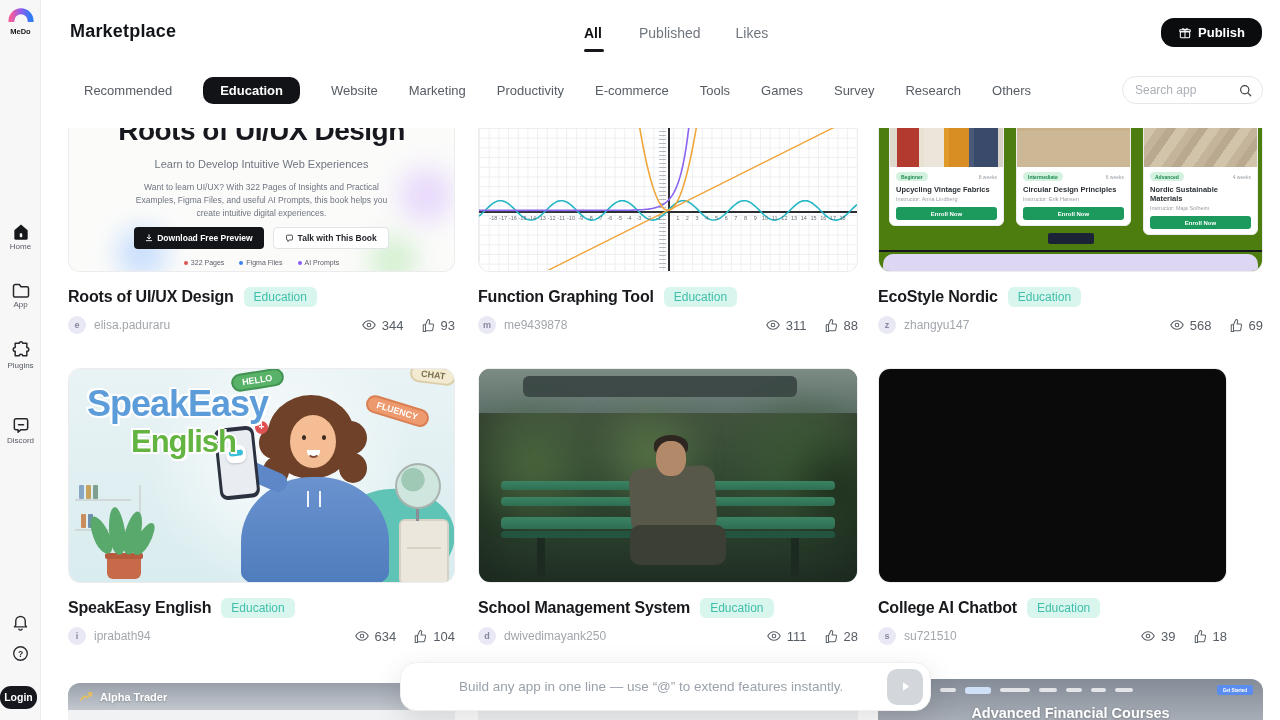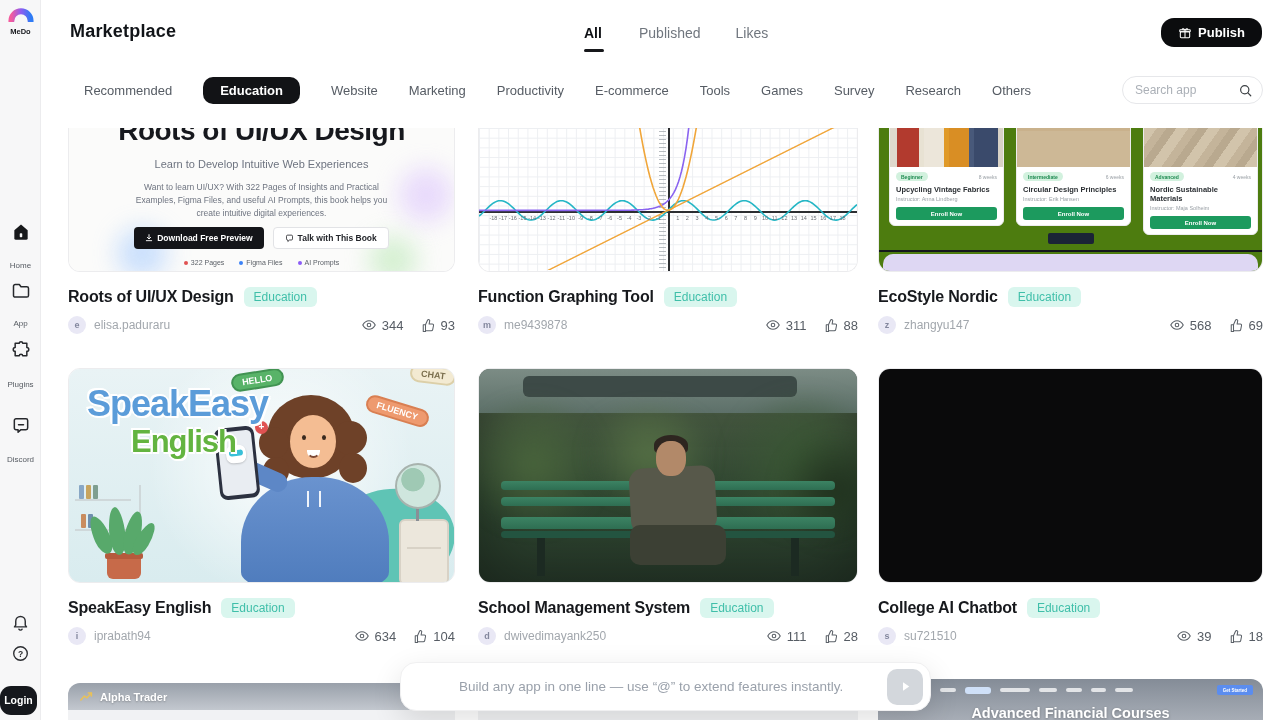--- a/index.html
+++ b/index.html
@@ -8,22 +8,22 @@
     font-family:"Liberation Sans","DejaVu Sans",sans-serif; }
   .app { position:relative; width:1280px; height:720px; background:#fff; }
 
   
   .sidebar { position:absolute; left:0; top:0; width:41px; height:720px;
     background:#f7f7f8; border-right:1px solid #ececee; z-index:40; }
   .logo { position:absolute; top:7px; left:0; width:41px; text-align:center; }
   .logo-txt { display:block; font-size:7.5px; color:#16181d; font-weight:600; margin-top:1px; }
   .snav-item { position:absolute; left:0; width:41px; text-align:center; cursor:pointer; }
   .snav-item svg { display:block; margin:0 auto; }
-  .snav-label { display:block; font-size:8px; color:#565b62; margin-top:20px; }
-  .side-login { position:absolute; left:0; top:686px; width:37px; height:29px;
+  .snav-label { display:block; font-size:8px; color:#565b62; margin-top:1px; }
+  .side-login { position:absolute; left:0; top:686px; width:37px; height:23px;
     background:#16181d; color:#fff; border:none; border-radius:11px;
     font-size:10.5px; font-weight:600; text-align:center; line-height:23px; cursor:pointer;
     font-family:inherit; }
 
   
   .page-title { position:absolute; left:70px; top:21px; font-size:18px; font-weight:800;
     color:#111418; letter-spacing:.2px; }
   .top-tabs { position:absolute; left:584px; top:25px; display:flex; gap:35px; }
   .ttab { font-size:14px; color:#70767e; cursor:pointer; }
   .ttab.active { color:#0f1115; font-weight:700; }
@@ -652,21 +652,21 @@
         <span>111</span>
         <span class="gap"></span>
         <svg width="15" height="15" viewBox="0 0 20 20">
           <path d="M3 9h3v9H3zM6 17h7.6a2 2 0 0 0 2-1.6l1.1-5.4A1.7 1.7 0 0 0 15 8h-4.2l.7-3.6A1.5 1.5 0 0 0 8.7 3L6 9" fill="none" stroke="#5b6168" stroke-width="1.4" stroke-linejoin="round"></path>
         </svg>
         <span>28</span>
       </span>
     </div>
   </article>
 
-  <article class="card" style="left:878px;top:368px;width:385px">
+  <article class="card" style="left:878px;top:368px;width:349px">
     <div class="thumb full">
       <div class="p6"></div>
     </div>
     <div class="trow">
       <span class="ctitle">College AI Chatbot</span>
       <span class="tag">Education</span>
     </div>
     <div class="arow">
       <span class="avatar">s</span>
       <span class="author">su721510</span>

